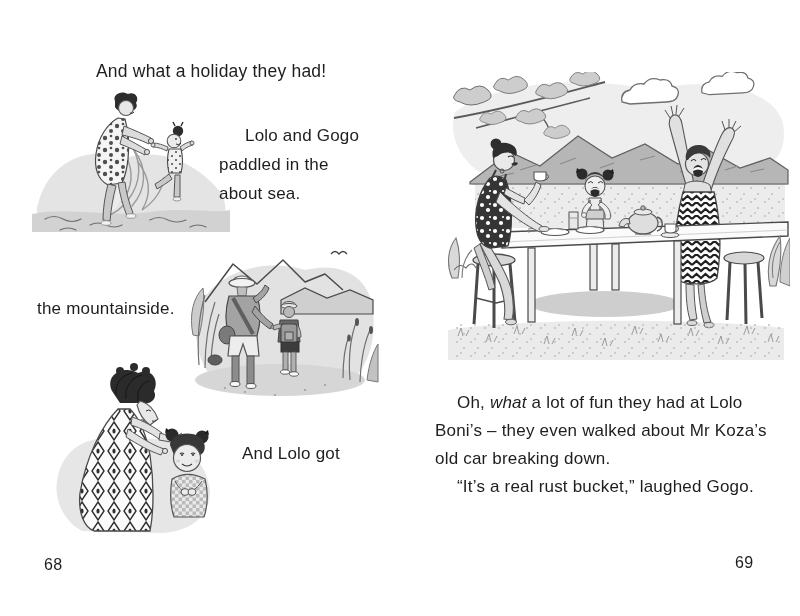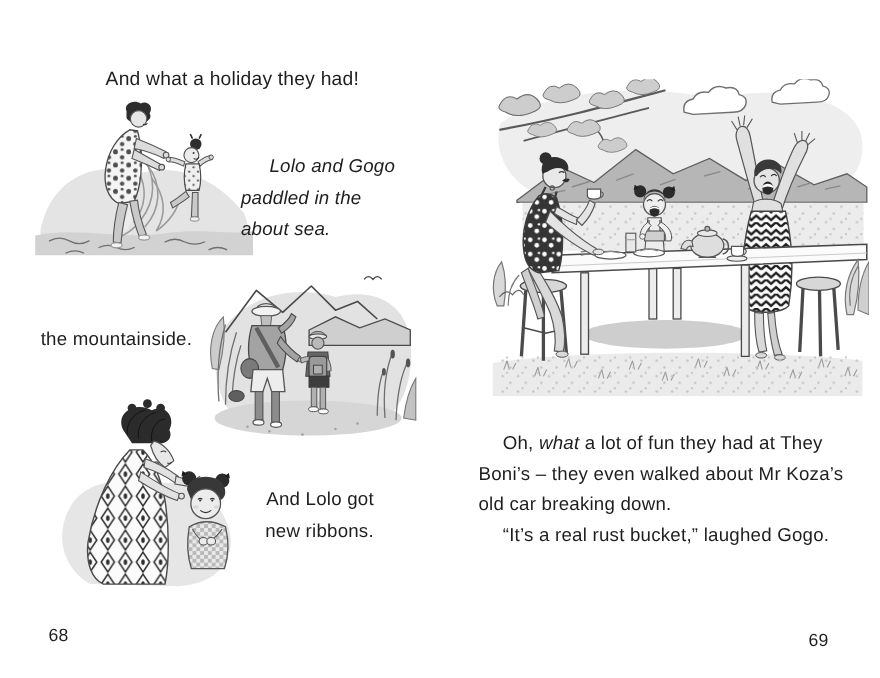--- a/index.html
+++ b/index.html
@@ -12,22 +12,22 @@
     letter-spacing:.2px;margin:0;white-space:nowrap;}
   .para{position:absolute;font-size:17px;letter-spacing:.2px;white-space:nowrap;}
   .para .ln{line-height:29px;}
   .para.rcol .ln{line-height:28px;}
   .ind-26{padding-left:26px;}
   .ind-21{padding-left:21px;}
   .ind-14{padding-left:14px;}
   .ind-22{padding-left:22px;}
   em{text-align:right;}
   .pagenum{position:absolute;font-size:16px;letter-spacing:.3px;}
-  #num-left{left:44px;top:570px;}
-  #num-right{left:735px;top:554px;margin-top:20px;}
+  #num-left{left:44px;top:556px;}
+  #num-right{left:735px;top:554px;}
 </style>
 </head>
 <body>
 
 <div id="spread">
 
   <h2 class="heading">And what a holiday they had!</h2>
 
   <figure style="left:30px;top:86px;">
     <svg width="205" height="150" viewBox="0 0 205 150">
@@ -91,21 +91,21 @@
         <circle cx="123" cy="59" r="2" fill="#dcdcdc" stroke="#555" stroke-width=".9"></circle>
         <circle cx="162" cy="57" r="2" fill="#dcdcdc" stroke="#555" stroke-width=".9"></circle>
         <path d="M139,63 C137,71 137,79 139,87 L151,87 C153,79 153,71 151,63 Z" fill="url(#p-dotsS)" stroke="#4a4a4a" stroke-width="1.1"></path>
         <path d="M139,88 C134,92 129,96 125,98 L127,103 C132,100 137,97 142,93 Z" fill="#c9c9c9" stroke="#555" stroke-width="1"></path>
         <path d="M145,89 L144,111 L150,111 L150,89 Z" fill="#c9c9c9" stroke="#555" stroke-width="1"></path>
         <ellipse cx="147" cy="113" rx="4" ry="2" fill="#f0f0f0" stroke="#999" stroke-width="1"></ellipse>
       </g>
     </svg>
   </figure>
 
-  <div class="para" style="left:219px;top:136px;font-style:italic;">
+  <div class="para" style="left:219px;top:121px;">
     <div class="ln ind-26">Lolo and Gogo</div>
     <div class="ln">paddled in the</div>
     <div class="ln">about sea.</div>
   </div>
 
   <div class="para" style="left:37px;top:294px;">
     <div class="ln">the mountainside.</div>
   </div>
 
   <figure style="left:185px;top:240px;">
@@ -233,21 +233,20 @@
         <path d="M130,118 C128,130 128,144 132,156 L162,156 C166,144 166,130 163,118 C152,112 140,112 130,118 Z" fill="url(#p-check)" stroke="#555" stroke-width="1.2"></path>
         <path d="M133,120 C136,126 139,129 143,131 M160,120 C156,126 152,129 149,131" stroke="#555" stroke-width="1" fill="none"></path>
         <ellipse cx="143" cy="131" rx="4" ry="3.4" fill="#ececec" stroke="#555" stroke-width="1"></ellipse>
         <ellipse cx="150" cy="131" rx="4" ry="3.4" fill="#ececec" stroke="#555" stroke-width="1"></ellipse>
       </g>
     </svg>
   </figure>
 
   <div class="para" style="left:228px;top:439px;text-align:right;">
     <div class="ln ind-14">And Lolo got</div>
-    <div class="ln">new ribbons.</div>
   </div>
 
   <div class="pagenum" id="num-left">68</div>
 
   <figure style="left:440px;top:72px;">
     <svg width="350" height="300" viewBox="0 0 350 300">
       <defs>
         <pattern id="p-dots" width="13" height="13" patternUnits="userSpaceOnUse">
           <rect width="13" height="13" fill="#353535"></rect>
           <circle cx="3" cy="3" r="2.1" fill="#fff"></circle>
@@ -434,21 +433,21 @@
         <use href="#tuft" transform="translate(248,264)"></use>
         <use href="#tuft" transform="translate(278,272)"></use>
         <use href="#tuft" transform="translate(304,262)"></use>
         <use href="#tuft" transform="translate(328,270)"></use>
         <rect x="12" y="250" width="330" height="36" fill="url(#p-speck)"></rect>
       </g>
     </svg>
   </figure>
 
   <div class="para rcol" style="left:435px;top:389px;">
-    <div class="ln ind-22"><span>Oh, </span><em>what</em><span> a lot of fun they had at They</span></div>
+    <div class="ln ind-22"><span>Oh, </span><em>what</em><span> a lot of fun they had at Lolo</span></div>
     <div class="ln">Boni’s – they even walked about Mr Koza’s</div>
     <div class="ln">old car breaking down.</div>
     <div class="ln ind-22">“It’s a real rust bucket,” laughed Gogo.</div>
   </div>
 
   <div class="pagenum" id="num-right">69</div>
 
 </div>
 
 </body></html>

